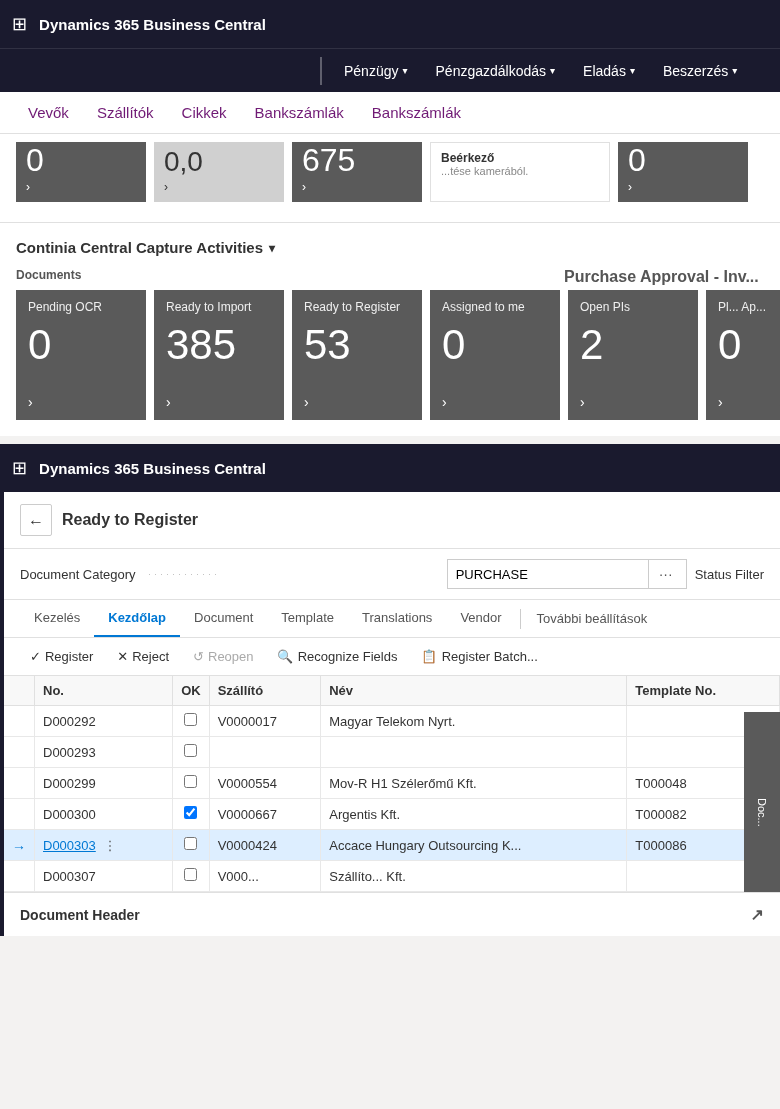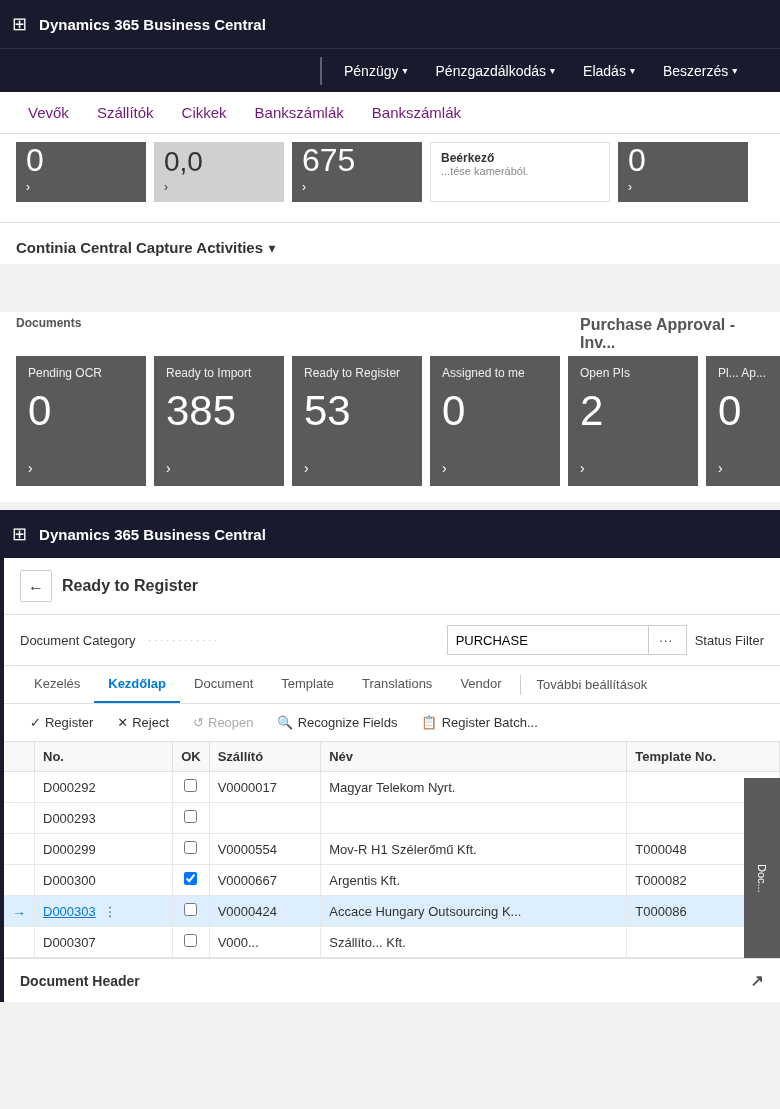--- a/index.html
+++ b/index.html
@@ -347,21 +347,21 @@
       <span class="tile-arrow">›</span>
     </div>
   </div>
 </div>
 
 <div class="section-header">
   <span>Continia Central Capture Activities</span>
   <span style="font-size:12px;">▾</span>
 </div>
 
-<div style="display:flex;gap:16px;background:white;padding:4px 16px 4px 16px;margin-top:48px;">
+<div style="display:flex;gap:0;background:white;padding:4px 16px 4px 16px;">
   <div style="font-size:12px;font-weight:600;color:#555;min-width:548px;">Documents</div>
   <div style="font-size:16px;font-weight:600;color:#555;">Purchase Approval - Inv...</div>
 </div>
 
 <div class="activity-tiles-row">
   <div class="activity-tile">
     <div class="activity-tile-label">Pending OCR</div>
     <div class="activity-tile-num">0</div>
     <div class="activity-tile-arrow">›</div>
   </div>

